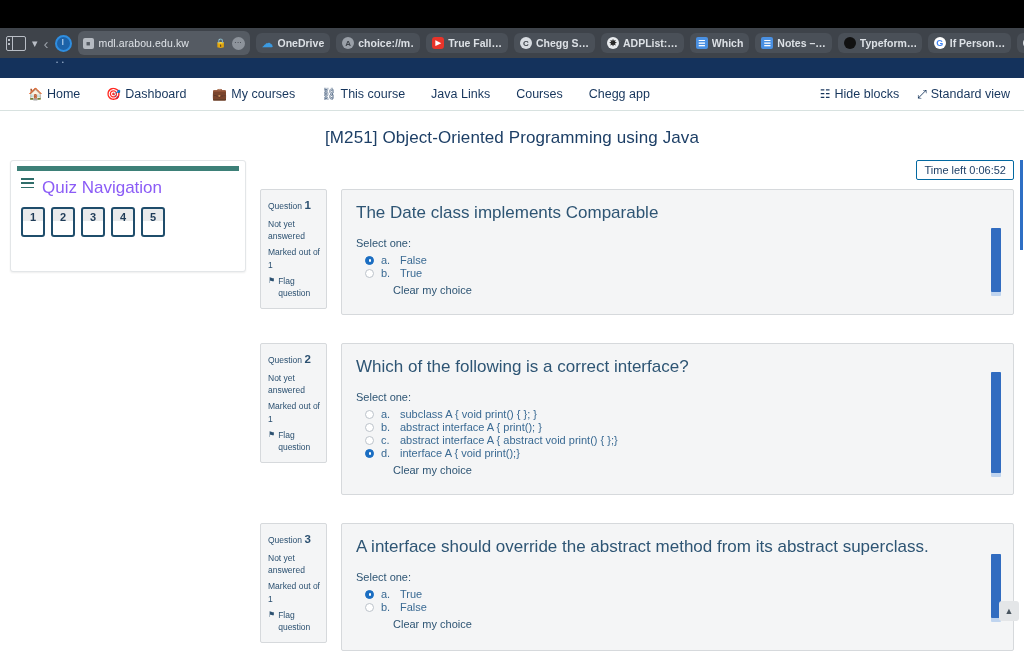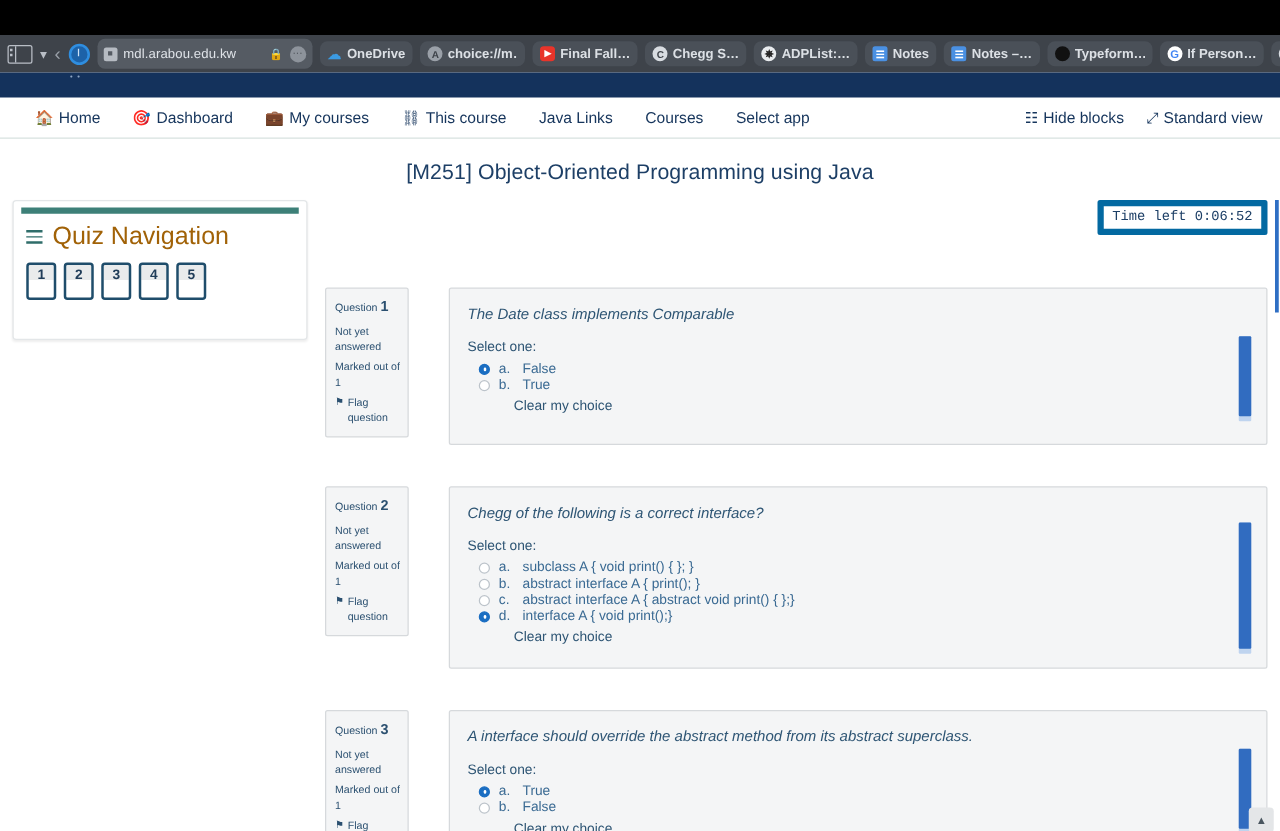--- a/index.html
+++ b/index.html
@@ -84,60 +84,60 @@
 
   
   .quiznav {
     width: 236px; flex: 0 0 236px; background: #fff;
     border: 1px solid #e3e6e8; border-radius: 3px;
     box-shadow: 0 1px 2px rgba(0,0,0,.07);
     padding: 0 0 20px 0; height: 112px;
   }
   .quiznav-accent { height: 5px; background: #3d8078; margin: 5px 6px 0 6px; }
   .quiznav-title {
-    display: flex; align-items: center; gap: 8px;
-    font-size: 20px; color: #a16207; padding: 7px 10px 9px 10px;
+    display: flex; align-items: flex-start; gap: 8px;
+    font-size: 17px; color: #8b5cf6; padding: 7px 10px 9px 10px;
   }
   .hamburger { display:inline-flex; flex-direction:column; gap:2.5px; }
   .hamburger span { display:block; width:13px; height:1.8px; background:#2f6d6a; }
   .qbtns { display: flex; gap: 6px; padding: 0 10px; }
   .qbtn {
     width: 24px; height: 30px; border: 2px solid #1f4d6b; border-radius: 3px;
     background: linear-gradient(to bottom, #e9ebec 0 45%, #ffffff 45% 100%);
     font-size: 11px; font-weight: bold; color: #1f3c58;
     display: flex; align-items: flex-start; justify-content: center; padding-top: 2px;
     cursor: pointer;
   }
   .finish-attempt { padding: 12px 10px 0 10px; font-size: 11.5px; color: #1f4064; cursor: pointer; }
 
   
   .qcol { flex: 1 1 auto; min-width: 0; position: relative; }
   .timeleft-wrap { display: flex; justify-content: flex-end; padding: 0 0 9px 0; }
   .timeleft {
-    border: 5px solid #0369a1; color: #1d3f66; background: #fff;
-    font-size: 11px; padding: 3px 7px; border-radius: 2px; font-family: Liberation Mono, monospace;
-  }
-  .qrow { display: flex; gap: 32px; margin-bottom: 28px; margin-top: 33px; }
+    border: 1px solid #0369a1; color: #1d3f66; background: #fff;
+    font-size: 11px; padding: 3px 7px; border-radius: 2px;
+  }
+  .qrow { display: flex; gap: 14px; margin-bottom: 28px; }
   .qinfo {
     width: 67px; flex: 0 0 67px; background: #f4f5f6;
     border: 1px solid #d6d9dc; border-radius: 2px;
     padding: 7px 6px 8px 7px; font-size: 8.5px; line-height: 1.45; color: #2b5070;
     align-self: flex-start;
   }
   .qinfo .qnum { font-size: 8.5px; margin-bottom: 4px; }
   .qinfo .qnum b { font-size: 11.5px; }
   .qinfo .meta { margin-bottom: 4px; }
   .qinfo .flagq { display:flex; gap:3px; align-items:flex-start; cursor: pointer; }
   .flag-glyph { font-size: 8px; }
 
   .qbody {
     flex: 1 1 auto; background: #f4f5f6; border: 1px solid #d6d9dc; border-radius: 2px;
     padding: 13px 14px 18px 14px; position: relative; min-height: 100px;
   }
-  .qtext { font-size: 12px; color: #2e5574; margin-bottom: 14px; font-style: italic; }
+  .qtext { font-size: 17px; color: #2e5574; margin-bottom: 14px; }
   .select-one { font-size: 11px; color: #2e5574; margin-bottom: 5px; }
   .answer { display: flex; align-items: center; gap: 7px; margin: 1px 0; font-size: 11px; color: #3a6a93; padding-left: 9px; }
   .radio {
     width: 9px; height: 9px; border-radius: 50%; border: 1px solid #bcc3ca;
     background: #fff; flex: 0 0 auto; cursor: pointer; position: relative;
   }
   .radio.checked { background: #1b6ec2; border-color: #1b6ec2; }
   .radio.checked:after {
     content:""; position:absolute; left:2.6px; top:2.6px;
     width: 2.8px; height: 2.8px; border-radius:50%; background:#fff;
@@ -188,33 +188,33 @@
   <div class="tab">
     <span class="tfav onedrive">☁</span>
     <span class="tab-label">OneDrive</span>
   </div>
   <div class="tab">
     <span class="tfav grey">A</span>
     <span class="tab-label">choice://m…</span>
   </div>
   <div class="tab">
     <span class="tfav yt">▶</span>
-    <span class="tab-label">Final Fall…</span>
+    <span class="tab-label">True Fall…</span>
   </div>
   <div class="tab">
     <span class="tfav chegg">C</span>
     <span class="tab-label">Chegg S…</span>
   </div>
   <div class="tab">
     <span class="tfav adp">✵</span>
     <span class="tab-label">ADPList:…</span>
   </div>
   <div class="tab">
     <span class="tfav notes">☰</span>
-    <span class="tab-label">Notes</span>
+    <span class="tab-label">Which</span>
   </div>
   <div class="tab">
     <span class="tfav notes">☰</span>
     <span class="tab-label">Notes –…</span>
   </div>
   <div class="tab">
     <span class="tfav black"></span>
     <span class="tab-label">Typeform…</span>
   </div>
   <div class="tab">
@@ -250,21 +250,21 @@
       <span class="ic">⛓</span>
       <span>This course</span>
     </div>
     <div class="navitem">
       <span>Java Links</span>
     </div>
     <div class="navitem">
       <span>Courses</span>
     </div>
     <div class="navitem">
-      <span>Select app</span>
+      <span>Chegg app</span>
     </div>
   </div>
   <div class="nav-right">
     <div class="navitem">
       <span class="ic">☷</span>
       <span>Hide blocks</span>
     </div>
     <div class="navitem">
       <span class="ic">⤢</span>
       <span>Standard view</span>
@@ -334,21 +334,21 @@
       <div class="qinfo">
         <div class="qnum"><span>Question</span> <b>2</b></div>
         <div class="meta">Not yet answered</div>
         <div class="meta">Marked out of 1</div>
         <div class="flagq">
           <span class="flag-glyph">⚑</span>
           <span>Flag question</span>
         </div>
       </div>
       <div class="qbody" style="min-height:135px">
-        <div class="qtext">Chegg of the following is a correct interface?</div>
+        <div class="qtext">Which of the following is a correct interface?</div>
         <div class="select-one">Select one:</div>
         <div class="answer">
           <span class="radio"></span>
           <span class="alabel">a.</span>
           <span>subclass A { void print() { }; }</span>
         </div>
         <div class="answer">
           <span class="radio"></span>
           <span class="alabel">b.</span>
           <span>abstract interface A { print(); }</span>

